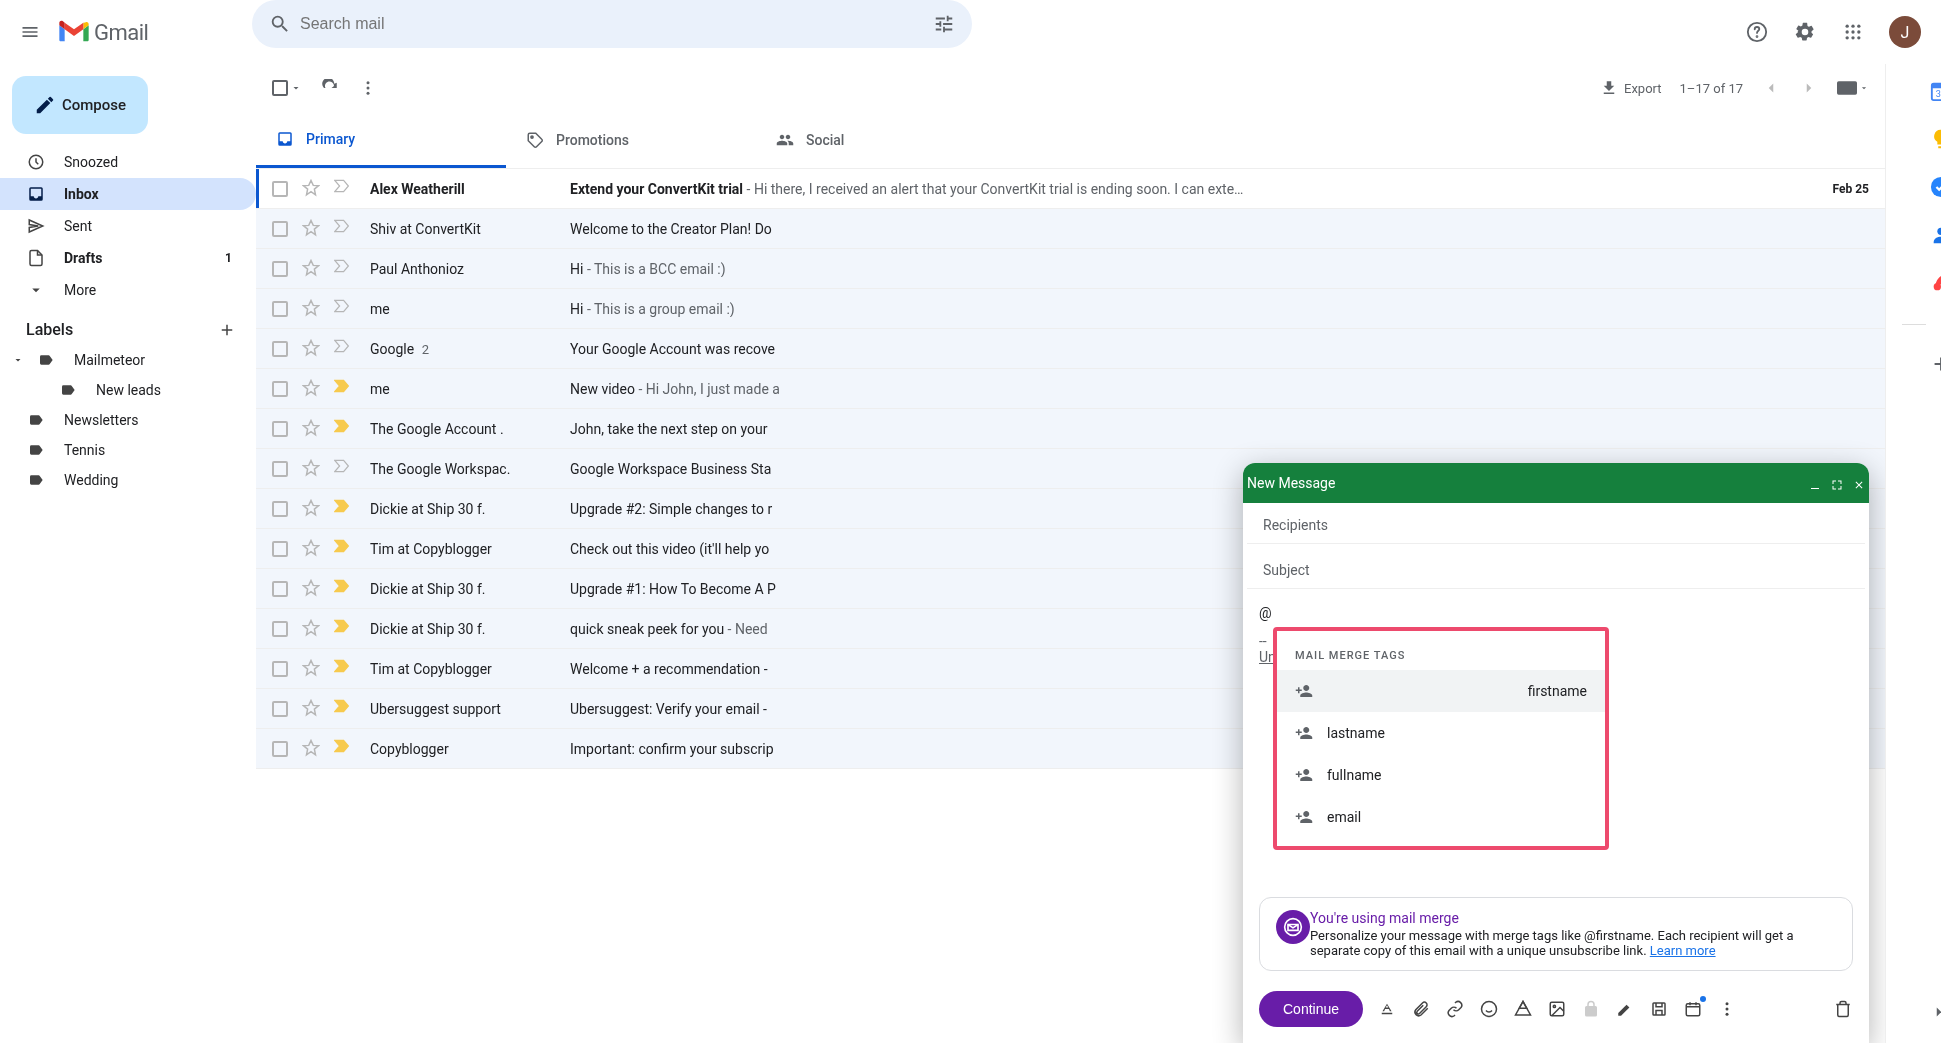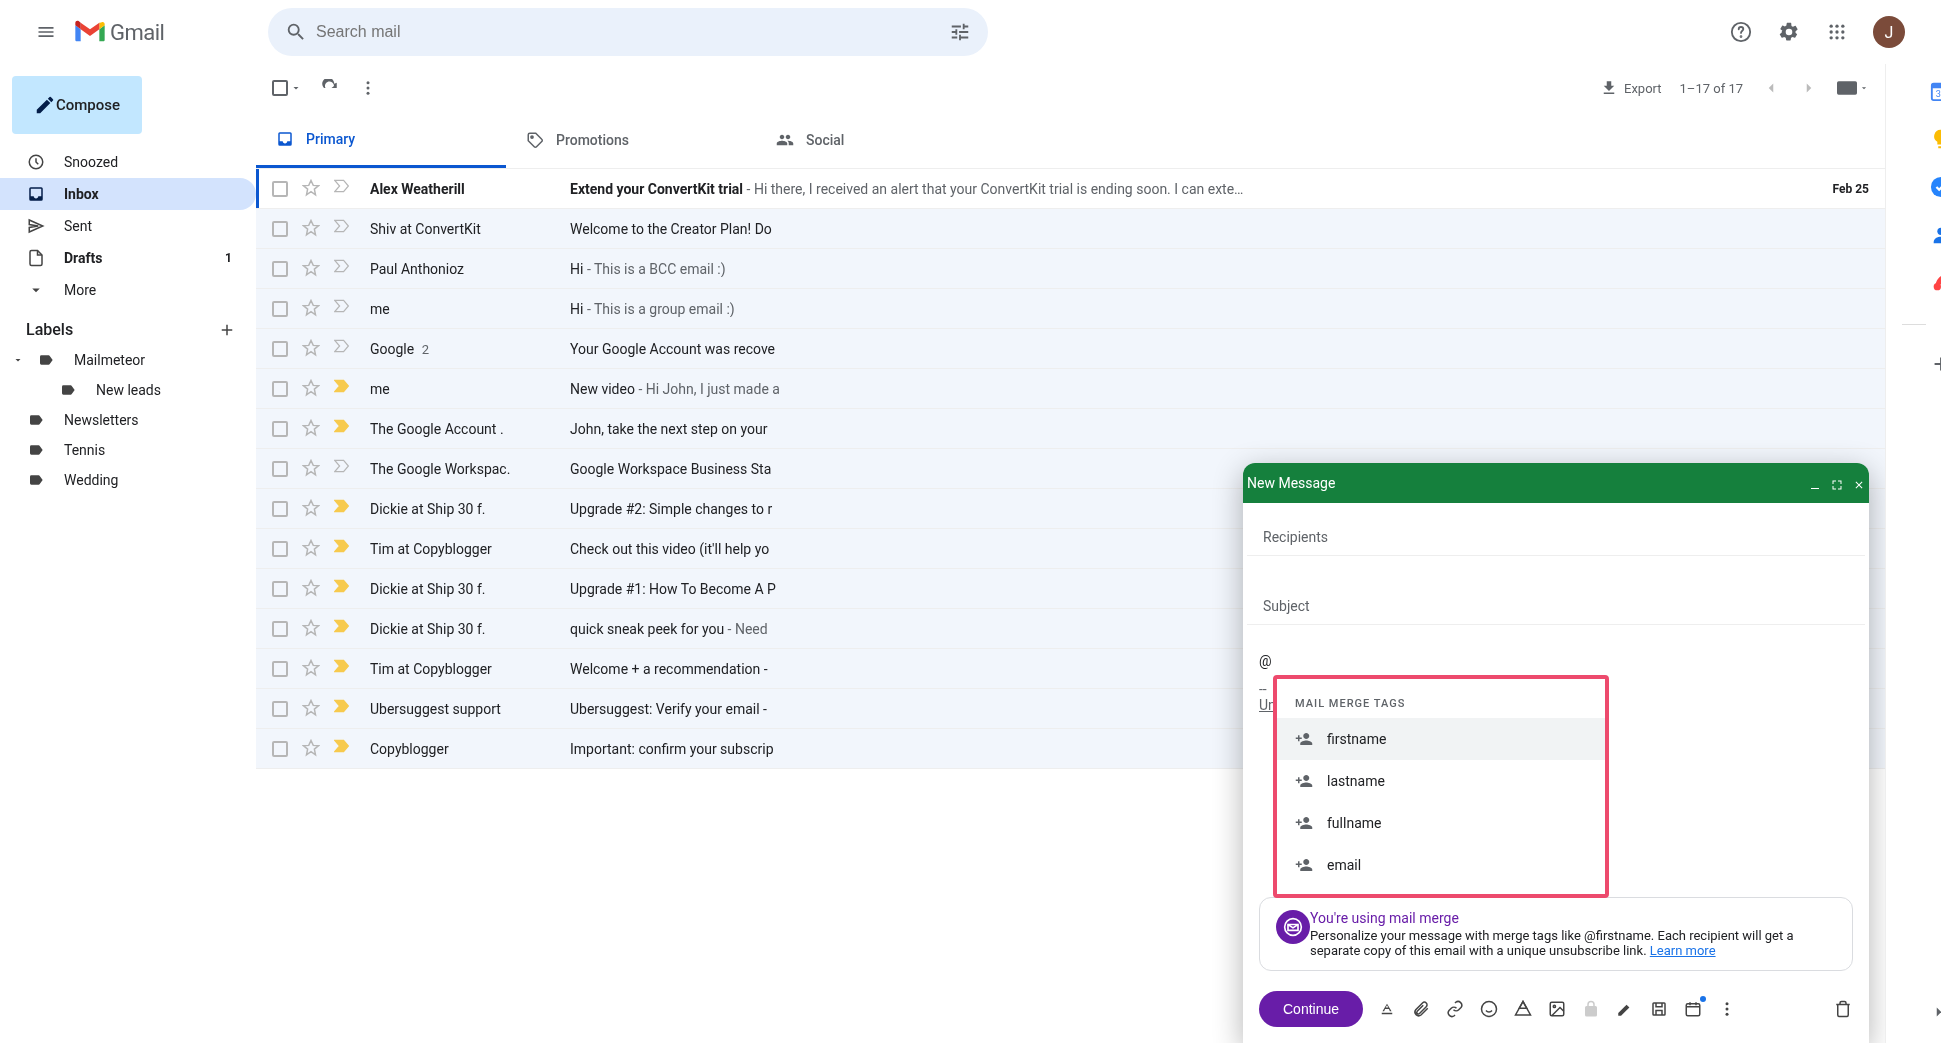--- a/index.html
+++ b/index.html
@@ -1,38 +1,38 @@
 <!DOCTYPE html>
 <html><head>
 <meta charset="utf-8">
 <style>
 * { box-sizing: border-box; margin: 0; padding: 0; }
 body { font-family: 'Google Sans', Roboto, Arial, sans-serif; font-size: 14px; color: #202124; background: #fff; overflow: hidden; }
 .app { display: flex; flex-direction: column; height: 1043px; width: 1941px; }
 
 
-.header { display: flex; align-items: center; height: 64px; padding: 16px; border-bottom: none; }
+.header { display: flex; height: 64px; padding: 0; border-bottom: none; }
 .h-left { display: flex; align-items: center; width: 252px; padding-left: 6px; }
 .hamburger { width: 48px; height: 48px; display: flex; align-items: center; justify-content: center; border-radius: 50%; cursor: pointer; }
 .logo { display: flex; align-items: center; margin-left: 4px; }
 .logo-text { font-size: 22px; color: #5f6368; letter-spacing: -0.5px; margin-left: 4px; }
 .logo-icon { width: 32px; height: 24px; }
 .search-wrap { flex: 1; max-width: 720px; }
 .search { display: flex; align-items: center; background: #eaf1fb; border-radius: 30px; height: 48px; padding: 0 8px; }
 .search .sicon { width: 40px; height: 40px; display: flex; align-items: center; justify-content: center; }
 .search input { flex: 1; border: none; background: transparent; font-size: 16px; outline: none; color: #5f6368; }
 .search .tune { width: 40px; height: 40px; display: flex; align-items: center; justify-content: center; }
 .h-right { display: flex; align-items: center; gap: 8px; margin-left: auto; padding-right: 20px; }
 .hicon { width: 40px; height: 40px; display: flex; align-items: center; justify-content: center; border-radius: 50%; cursor: pointer; color: #5f6368; }
 .avatar { width: 32px; height: 32px; border-radius: 50%; background: #7b4b3a; color: #fff; display: flex; align-items: center; justify-content: center; font-size: 16px; margin-left: 8px; }
 
 
 .body { display: flex; flex: 1; overflow: hidden; }
 .sidebar { width: 256px; padding-top: 8px; }
-.compose { display: inline-flex; align-items: center; gap: 0; background: #c2e7ff; border-radius: 4px; padding: 18px 22px; margin: 4px 0 12px 12px; font-size: 15px; font-weight: 500; cursor: pointer; box-shadow: none; }
+.compose { display: inline-flex; align-items: center; gap: 6px; background: #c2e7ff; border-radius: 14px; padding: 18px 22px; margin: 4px 0 12px 12px; font-size: 15px; font-weight: 500; cursor: pointer; box-shadow: none; }
 .navitem { display: flex; align-items: center; gap: 18px; height: 32px; padding: 0 12px 0 26px; border-radius: 0 16px 16px 0; cursor: pointer; font-size: 14px; color: #202124; }
 .navitem.active { background: #d3e3fd; font-weight: 700; }
 .navitem .count { margin-left: auto; margin-right: 12px; font-size: 12px; }
 .labels-head { display: flex; align-items: center; justify-content: space-between; padding: 14px 20px 6px 26px; font-weight: 500; font-size: 16px; }
 .labelitem { display: flex; align-items: center; gap: 18px; height: 30px; padding: 0 12px 0 26px; border-radius: 0 16px 16px 0; cursor: pointer; font-size: 14px; }
 .labelitem.childer { padding-left: 58px; }
 .nicon { width: 20px; height: 20px; color: #444; display: flex; align-items: center; justify-content: center; }
 
 .main { flex: 1; display: flex; flex-direction: column; background: #fff; border-radius: 16px 0 0 0; position: relative; overflow: hidden; }
 .toolbar { display: flex; align-items: center; height: 48px; padding: 0 16px; }
@@ -59,30 +59,30 @@
 .row .snip { color: #5f6368; }
 .row .date { margin-left: 16px; font-size: 12px; color: #5f6368; }
 .row.unread .date { font-weight: 700; color: #202124; }
 .row.sel { box-shadow: inset 3px 0 0 #0b57d0; }
 .scount { color: #5f6368; font-weight: 400; font-size: 13px; margin-left: 4px; }
 
 
 .composer { position: absolute; right: 16px; bottom: 0; width: 626px; height: 580px; background: #fff; border-radius: 12px 12px 0 0; box-shadow: 0 8px 30px rgba(0,0,0,0.3); display: flex; flex-direction: column; overflow: visible; z-index: 100; }
 .c-head { background: #15803d; color: #fff; display: flex; align-items: flex-end; padding: 12px 4px; border-radius: 12px 12px 0 0; font-size: 14px; }
 .c-head .cicons { margin-left: auto; display: flex; gap: 10px; }
-.c-field { padding: 10px 16px; border-bottom: 1px solid #eee; font-size: 14px; color: #5f6368; margin: 16px 4px; }
+.c-field { padding: 10px 16px; border-bottom: 1px solid #eee; font-size: 14px; color: #5f6368; margin: 4px 4px; }
 .c-body { flex: 1; padding: 12px 16px; position: relative; font-size: 14px; }
 .at { color: #202124; }
 .sig { color: #5f6368; margin-top: 12px; }
 .und { text-decoration: underline; }
 
 .mergebox { position: absolute; left: 30px; top: 34px; width: 336px; background: #fff; border: 4px solid #ed4a6d; border-radius: 4px; padding: 8px 0; z-index: 200; }
 .mb-title { font-size: 11px; letter-spacing: 1px; color: #5f6368; padding: 10px 18px 8px; font-weight: 500; }
 .mb-item { display: flex; align-items: center; gap: 14px; padding: 12px 18px; cursor: pointer; font-size: 14px; }
-.mb-item.sel { background: #f1f3f4; }
+.mb-item.sel { background: #f1f3f4; justify-content: space-between; }
 
 .infobar { margin: 8px 16px; border: 1px solid #dadce0; border-radius: 12px; padding: 12px 16px; display: flex; font-size: 13px; }
 .infobar .iic { width: 34px; height: 34px; border-radius: 50%; background: #681da8; display: flex; align-items: center; justify-content: center; flex-shrink: 0; }
 .infobar .ttl { color: #681da8; font-size: 14px; margin-bottom: 2px; }
 .infobar .lnk { color: #1a73e8; text-decoration: underline; cursor: pointer; }
 
 .c-foot { display: flex; align-items: center; padding: 12px 16px 16px; gap: 14px; }
 .sendbtn { background: #681da8; color: #fff; border: none; border-radius: 20px; padding: 10px 24px; font-size: 14px; font-weight: 500; cursor: pointer; }
 .ftool { width: 20px; height: 20px; color: #444; cursor: pointer; display: flex; align-items: center; justify-content: center; }
 .ftool.locked { color: #bbb; }

